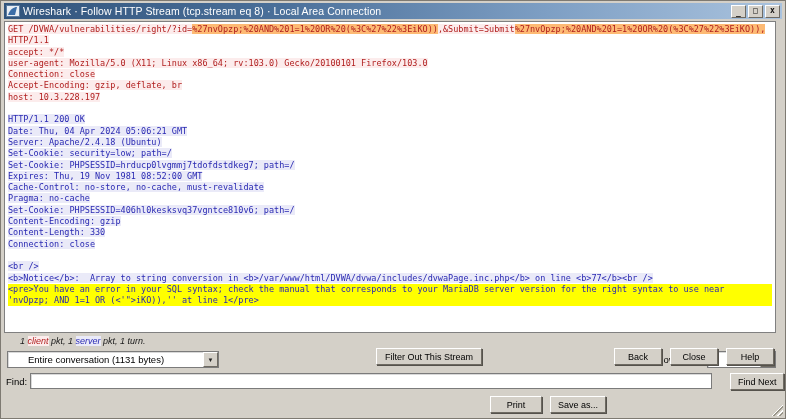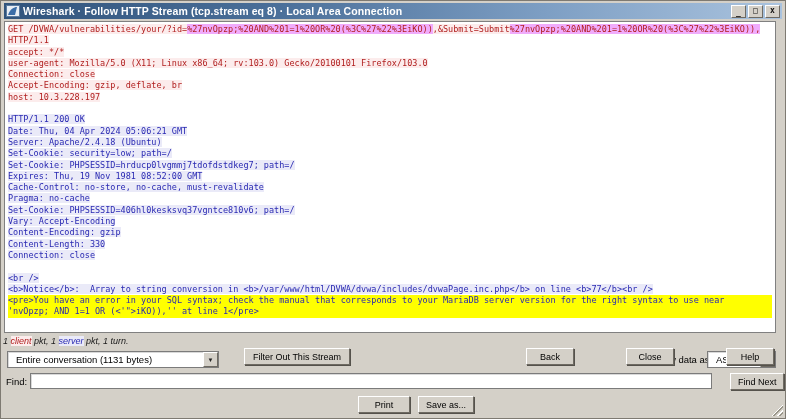--- a/index.html
+++ b/index.html
@@ -12,53 +12,53 @@
     overflow:hidden;
   }
   
   .titlebar{
     position:absolute;top:2px;left:3px;right:3px;height:16px;
     background:linear-gradient(90deg,#31547c 0%,#4a6f99 35%,#7e9fc4 70%,#aac3de 100%);
     display:flex;align-items:center;padding:0 2px;
   }
   .app-icon{width:14px;height:12px;margin-right:3px;display:inline-flex;align-items:center;justify-content:center;background:#e8eef5;border:1px solid #5a7ba0;}
   .app-icon svg{display:block;}
-  .title{color:#fff;font-weight:bold;font-size:10.5px;white-space:nowrap;overflow:hidden;flex:1;letter-spacing:.1px;}
+  .title{color:#fff;font-weight:normal;font-size:10.5px;white-space:nowrap;overflow:hidden;flex:1;letter-spacing:.1px;}
   .win-controls{display:flex;gap:2px;}
   .win-btn{
     width:15px;height:13px;font-size:8px;line-height:10px;font-weight:bold;color:#111;
     background:#d4d0c8;border:1px solid;border-color:#fff #6e6a62 #6e6a62 #fff;
     display:flex;align-items:center;justify-content:center;padding:0;cursor:default;
     font-family:"DejaVu Sans Mono",monospace;
   }
   .win-btn.min span{transform:translateY(2px);}
   
   .stream-area{
     position:absolute;left:3px;top:20px;width:772px;height:312px;
     background:#fff;border:1px solid #808080;
     padding:2px 3px;overflow:hidden;
     font-family:"DejaVu Sans Mono","Liberation Mono",monospace;
     font-size:8.5px;line-height:11.3px;
   }
   .line{white-space:pre;height:11.3px;}
   .line.client span{color:#b01e1e;background:#fcecec;}
   .line.server span{color:#2929b2;background:#eaeaf8;margin-top:41px;}
-  .line.client span.hl{background:#f0abfc;margin-top:13px;}
+  .line.client span.hl{background:#fdba74;margin-top:13px;}
   .line.hlfull{background:#ffff00;}
   .line.hlfull span{background:transparent;color:#2929b2;}
   
-  .stats{position:absolute;left:2px;top:335px;font-size:9px;font-style:italic;color:#1a1a1a;white-space:pre;}
+  .stats{position:absolute;left:19px;top:335px;font-size:9px;font-style:italic;color:#1a1a1a;white-space:pre;}
   .stats .c{color:#b01e1e;background:#fcecec;}
   .stats .s{color:#2929b2;background:#eaeaf8;}
   
   .combo{
     position:absolute;height:17px;background:#fff;
     border:1px solid #7b7b7b;box-shadow:inset 1px 1px 0 rgba(0,0,0,.15);
     display:flex;align-items:center;font-size:9.5px;color:#000;
-    padding-left:8px;cursor:default;
+    padding-left:20px;cursor:default;
   }
   .combo .val{flex:1;white-space:nowrap;overflow:hidden;}
   .combo .arrow{
     width:15px;align-self:stretch;background:#d4d0c8;
     border:1px solid;border-color:#fff #6e6a62 #6e6a62 #fff;
     display:flex;align-items:center;justify-content:center;
     font-size:6px;color:#222;
   }
   .lbl{position:absolute;font-size:9.5px;color:#000;}
   .txt-input{
@@ -69,21 +69,21 @@
   .btn{
     background:#d4d0c8;border:1px solid;border-color:#fff #6e6a62 #6e6a62 #fff;
     box-shadow:1px 1px 0 #55524c;
     font-size:9px;color:#000;height:17px;padding:0 7px;cursor:default;
     font-family:"Liberation Sans",sans-serif;white-space:nowrap;
   }
   .find-next{position:absolute;left:729px;top:372px;width:54px;}
   .bottom-row{position:absolute;right:11px;bottom:5px;display:flex;gap:8px;}
   .bottom-row .btn.w1{min-width:106px;}
   .bottom-row .btn.w2{min-width:52px;margin-top:48px;}
-  .bottom-row .btn.w3{min-width:48px;margin-left:44px;}
+  .bottom-row .btn.w3{min-width:48px;}
   .resize-grip{
     position:absolute;right:2px;bottom:2px;width:12px;height:12px;
     background:
       linear-gradient(135deg,transparent 50%,#fff 50%,#fff 58%,#9a968a 58%,#9a968a 66%,
       transparent 66%,transparent 74%,#fff 74%,#fff 82%,#9a968a 82%,#9a968a 90%,transparent 90%);
   }
 </style>
 </head>
 <body>
 
@@ -103,38 +103,37 @@
       <button class="win-btn">
           <span>□</span>
         </button>
       <button class="win-btn">
           <span>x</span>
         </button>
     </span>
   </div>
 
   <div class="stream-area">
-      <div class="line client"><span>GET /DVWA/vulnerabilities/your/?id=</span><span class="hl">%27nvOpzp;%20AND%201=1%20OR%20(%3C%27%22%3EiKO))</span><span>,&amp;Submit=Submit</span><span class="hl">%27nvOpzp;%20AND%201=1%20OR%20(%3C%27%22%3EiKO)),</span></div>
+      <div class="line client"><span>GET /DVWA/vulnerabilities/right/?id=</span><span class="hl">%27nvOpzp;%20AND%201=1%20OR%20(%3C%27%22%3EiKO))</span><span>,&amp;Submit=Submit</span><span class="hl">%27nvOpzp;%20AND%201=1%20OR%20(%3C%27%22%3EiKO)),</span></div>
       <div class="line client"><span>HTTP/1.1</span></div>
       <div class="line client"><span>accept: */*</span></div>
       <div class="line client"><span>user-agent: Mozilla/5.0 (X11; Linux x86_64; rv:103.0) Gecko/20100101 Firefox/103.0</span></div>
       <div class="line client"><span>Connection: close</span></div>
       <div class="line client"><span>Accept-Encoding: gzip, deflate, br</span></div>
       <div class="line client"><span>host: 10.3.228.197</span></div>
       <div class="line blank">&nbsp;</div>
       <div class="line server"><span>HTTP/1.1 200 OK</span></div>
       <div class="line server"><span>Date: Thu, 04 Apr 2024 05:06:21 GMT</span></div>
       <div class="line server"><span>Server: Apache/2.4.18 (Ubuntu)</span></div>
       <div class="line server"><span>Set-Cookie: security=low; path=/</span></div>
       <div class="line server"><span>Set-Cookie: PHPSESSID=hrducp0lvgmmj7tdofdstdkeg7; path=/</span></div>
       <div class="line server"><span>Expires: Thu, 19 Nov 1981 08:52:00 GMT</span></div>
       <div class="line server"><span>Cache-Control: no-store, no-cache, must-revalidate</span></div>
       <div class="line server"><span>Pragma: no-cache</span></div>
       <div class="line server"><span>Set-Cookie: PHPSESSID=406hl0kesksvq37vgntce810v6; path=/</span></div>
-      <div class="line server"><span>Vary: Accept-Encoding</span></div>
       <div class="line server"><span>Content-Encoding: gzip</span></div>
       <div class="line server"><span>Content-Length: 330</span></div>
       <div class="line server"><span>Connection: close</span></div>
       <div class="line blank">&nbsp;</div>
       <div class="line server"><span>&lt;br /&gt;</span></div>
       <div class="line server"><span>&lt;b&gt;Notice&lt;/b&gt;:  Array to string conversion in &lt;b&gt;/var/www/html/DVWA/dvwa/includes/dvwaPage.inc.php&lt;/b&gt; on line &lt;b&gt;77&lt;/b&gt;&lt;br /&gt;</span></div>
       <div class="line server hlfull"><span>&lt;pre&gt;You have an error in your SQL syntax; check the manual that corresponds to your MariaDB server version for the right syntax to use near</span></div>
       <div class="line server hlfull"><span>'nvOpzp; AND 1=1 OR (&lt;'"&gt;iKO)),'' at line 1&lt;/pre&gt;</span></div>
     </div>
 

